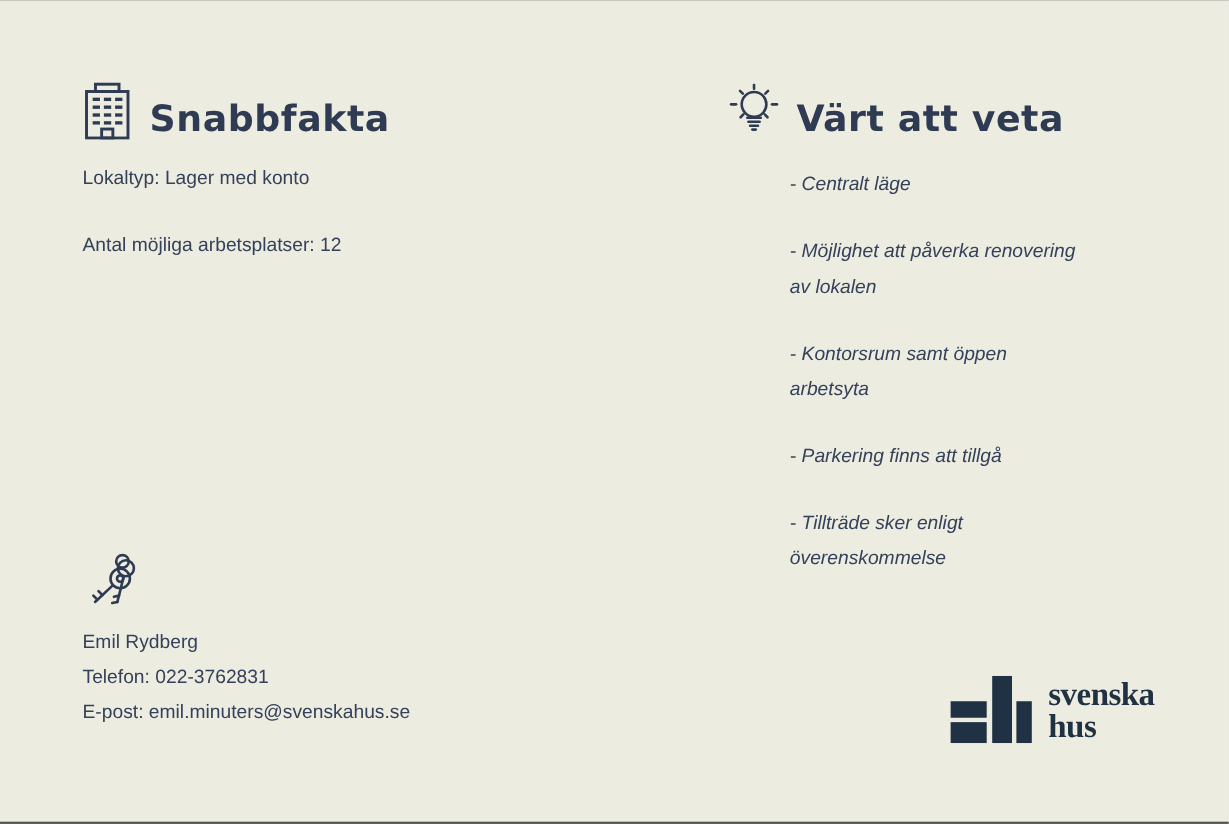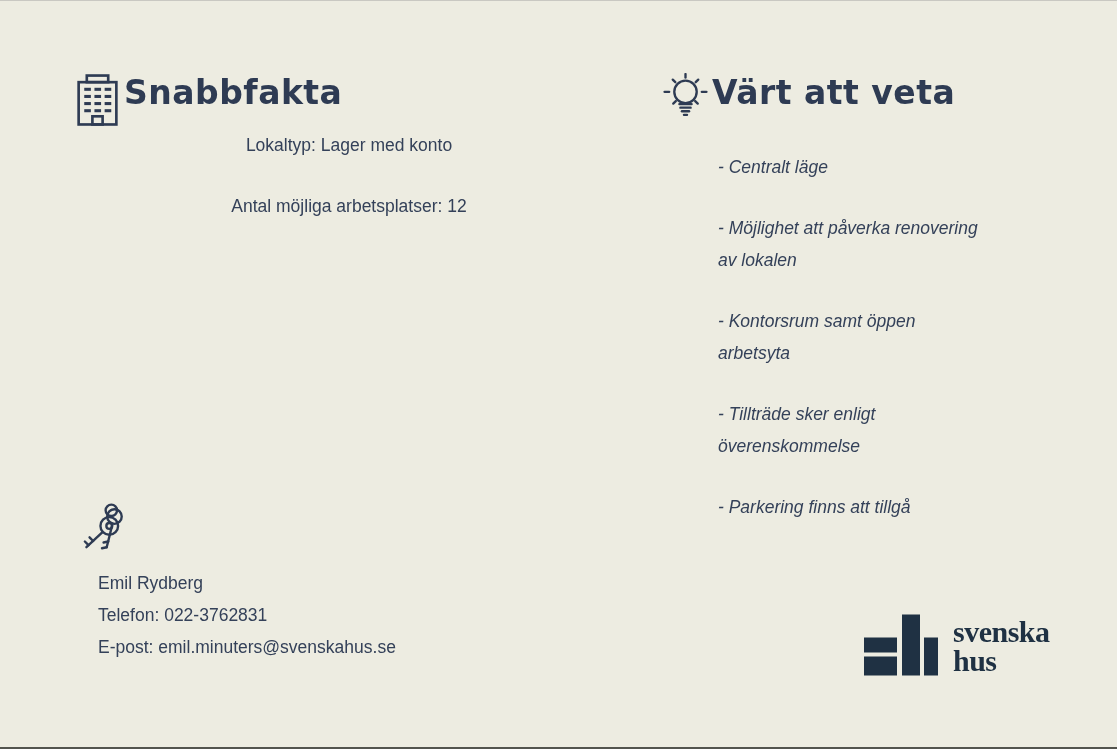--- a/index.html
+++ b/index.html
@@ -15,45 +15,45 @@
   }
   .bottom-edge {
     position: absolute; left: 0; bottom: 0; width: 100%; height: 2px;
     background: #53544e;
   }
 
   .col { position: absolute; top: 72px; }
   .col-left  { left: 75px;  width: 548px; }
   .col-right { left: 663px; width: 378px; }
 
-  .heading-row { display: flex; align-items: flex-start; gap: 4px; height: 54px; }
+  .heading-row { display: flex; align-items: flex-end; gap: 16px; height: 54px; }
   .heading-row .h-icon { flex: 0 0 auto; display: flex; }
   .heading-text {
     font-family: "DejaVu Sans", sans-serif;
     font-weight: bold;
     font-size: 33px;
     letter-spacing: 0.5px;
     color: #2e3b53;
     white-space: nowrap;
   }
 
   .fact, .vv-item, .contact-line {
     font-size: 17.5px;
     line-height: 32px;
     color: #344159;
     white-space: pre-line;
   }
-  .facts { margin-top: 2px; text-align: center; }
+  .facts { margin-top: 18px; }
   .fact { margin: 0 0 29px 0; }
   .vv-list { margin-top: 24px; padding-left: 55px; }
   .vv-item { margin: 0 0 29px 0; max-width: 330px; font-style: italic; }
 
   .contact-block { position: absolute; left: 75px; top: 500px; }
   .contact-block .keys { margin-bottom: 12px; }
-  .contact-lines { margin-top: 2px; margin-left: 23px; }
+  .contact-lines { margin-top: 2px; }
 
   .logo {
     position: absolute; left: 864px; top: 613px;
     display: flex; align-items: flex-end; gap: 13px;
   }
   .logo-text {
     font-family: Liberation Serif, serif;
     font-weight: bold;
     font-size: 30px;
     line-height: 29px;
@@ -146,23 +146,23 @@
     </span>
     <span class="heading-text">Värt att veta</span>
   </div>
 
   <div class="vv-list">
     <p class="vv-item">- Centralt läge</p>
     <p class="vv-item">- Möjlighet att påverka renovering
 av lokalen</p>
     <p class="vv-item">- Kontorsrum samt öppen
 arbetsyta</p>
+    <p class="vv-item">- Parkering finns att tillgå</p>
     <p class="vv-item">- Tillträde sker enligt
 överenskommelse</p>
-    <p class="vv-item">- Parkering finns att tillgå</p>
   </div>
 </div>
 
 <div class="logo">
   <span>
     <svg width="76" height="62" viewBox="0 0 76 61" aria-hidden="true">
       <g fill="#1f3143">
         <rect x="0" y="23" width="33" height="15"></rect>
         <rect x="0" y="42" width="33" height="19"></rect>
         <rect x="38" y="0" width="18" height="61"></rect>

